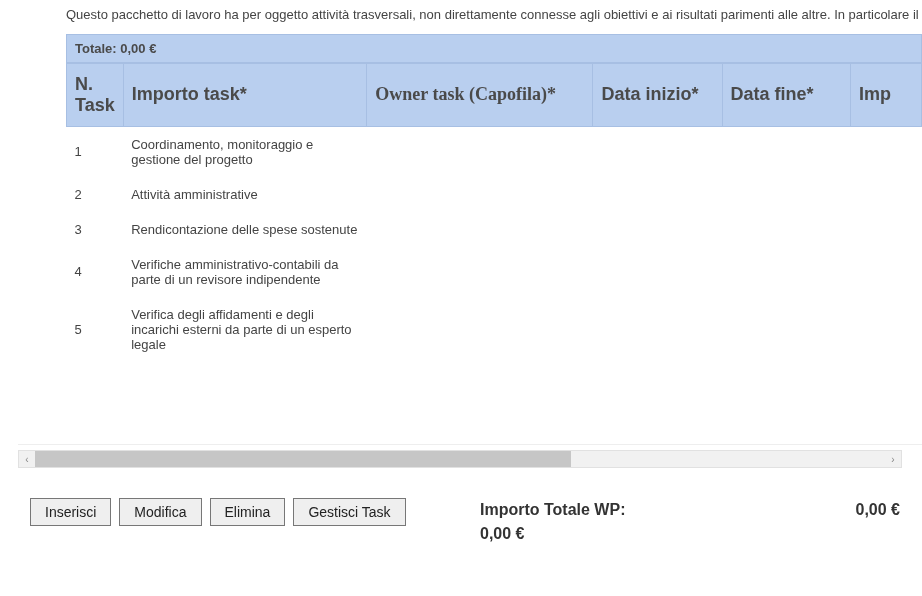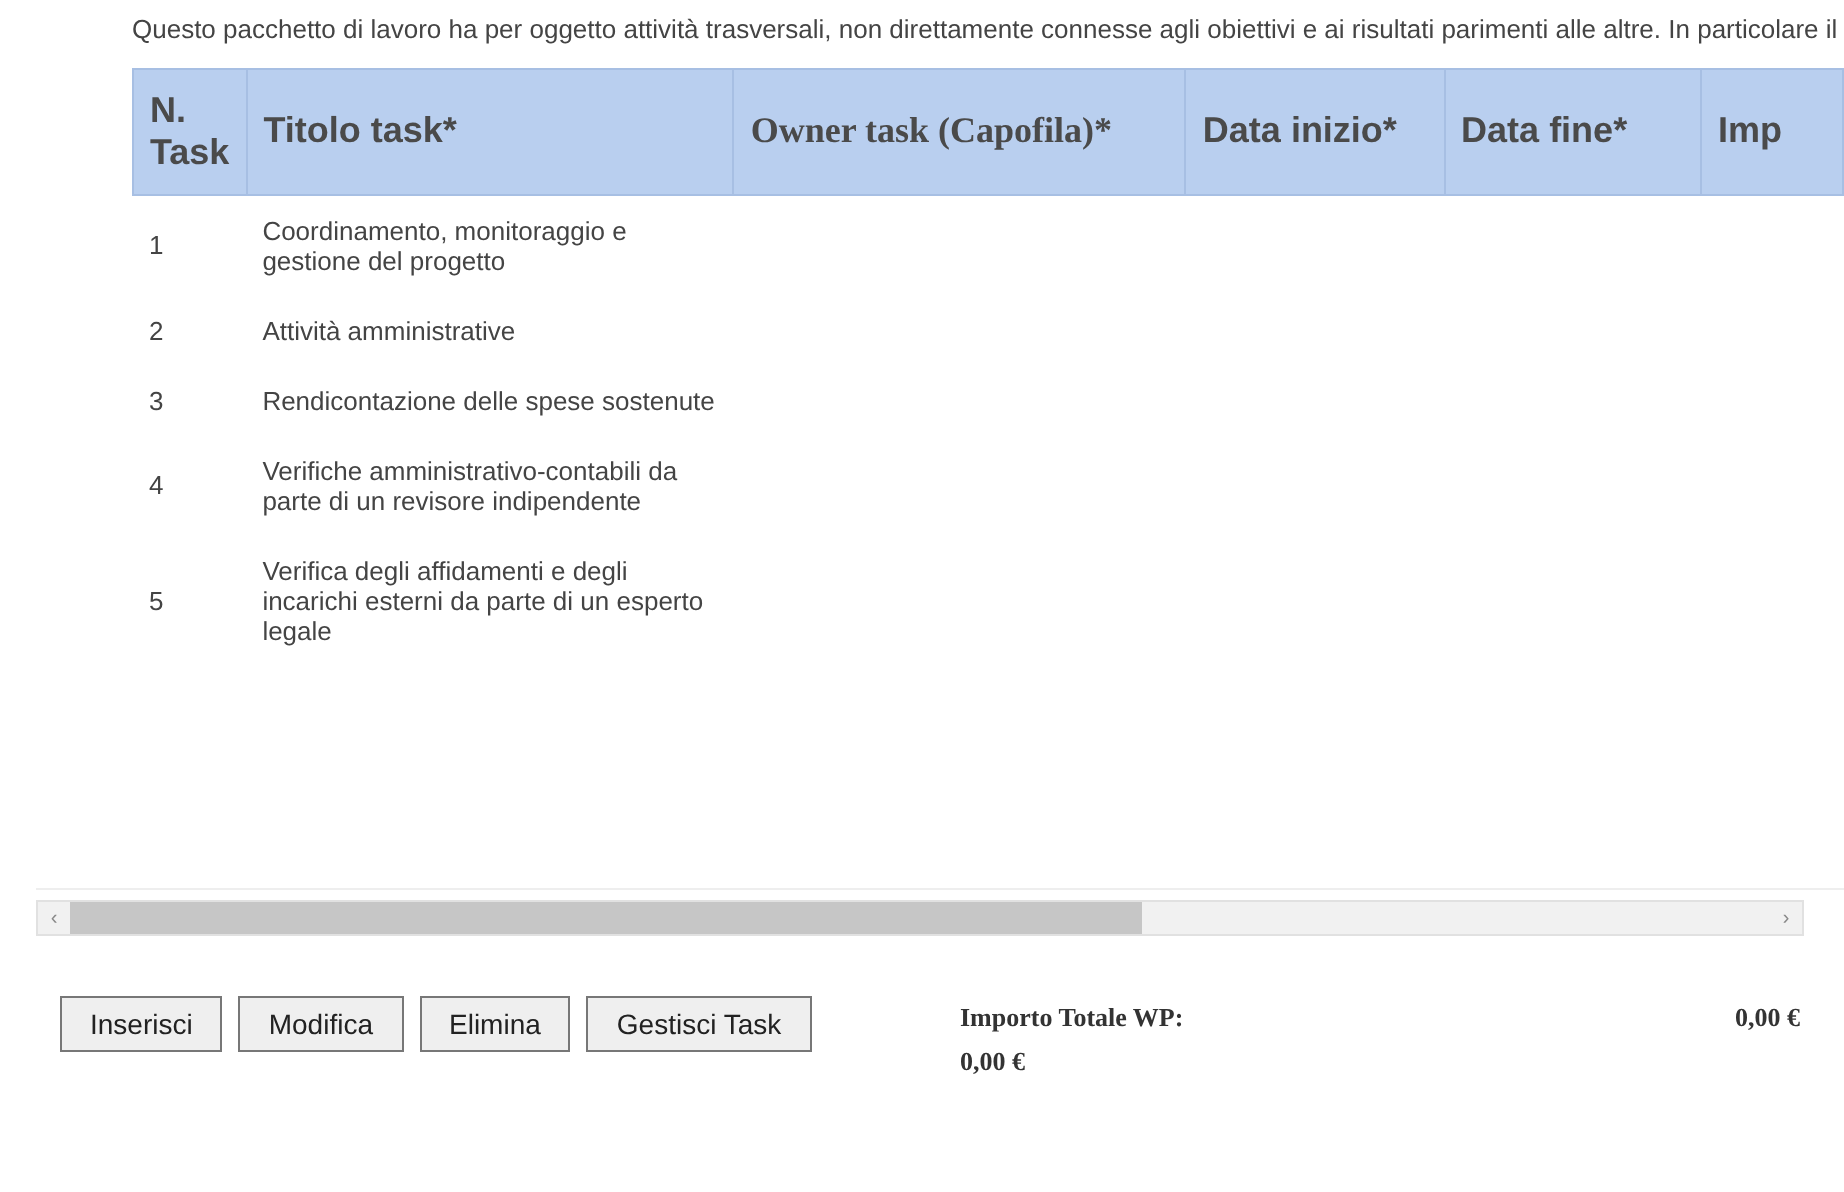--- a/index.html
+++ b/index.html
@@ -146,41 +146,41 @@
   }
   .totals {
     margin-left: auto;
     width: 420px;
   }
   .totals .row {
     display: flex;
     justify-content: space-between;
     font-weight: bold;
     color: #333;
-    font-size: 13px;
+    font-size: 16px;
     padding: 3px 0;
-    font-family: Liberation Serif, serif;
   }
   .totals .label { }
   .totals .val { }
 </style>
 </head>
 <body>
 
 <div class="scroll-area">
 
 
   <div class="wp-desc">Questo pacchetto di lavoro ha per oggetto attività trasversali, non direttamente connesse agli obiettivi e ai risultati parimenti alle altre. In particolare il presente WP comprende il coordinamento e la gestione operativa, l'amministrazione nell'ambito del progetto.</div>
 
+  <div class="total-bar">Totale: 0,00 €</div>
 
   <table class="tasks">
     <thead>
       <tr>
         <th class="col-n">N. Task</th>
-        <th class="col-title">Titolo task*</th>
+        <th class="col-title">Importo task*</th>
         <th class="col-owner">Owner task (Capofila)*</th>
         <th class="col-start">Data inizio*</th>
         <th class="col-end">Data fine*</th>
         <th class="col-imp">Imp</th>
       </tr>
     </thead>
     <tbody>
       <tr>
         <td>1</td>
         <td>Coordinamento, monitoraggio e gestione del progetto</td>

